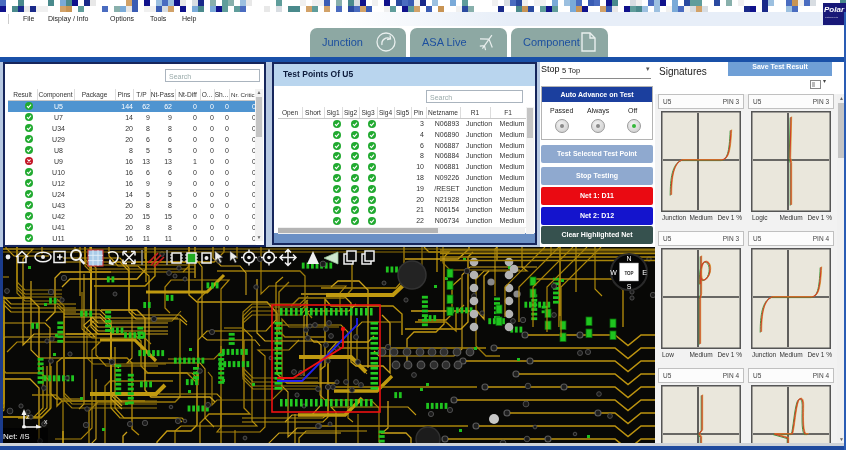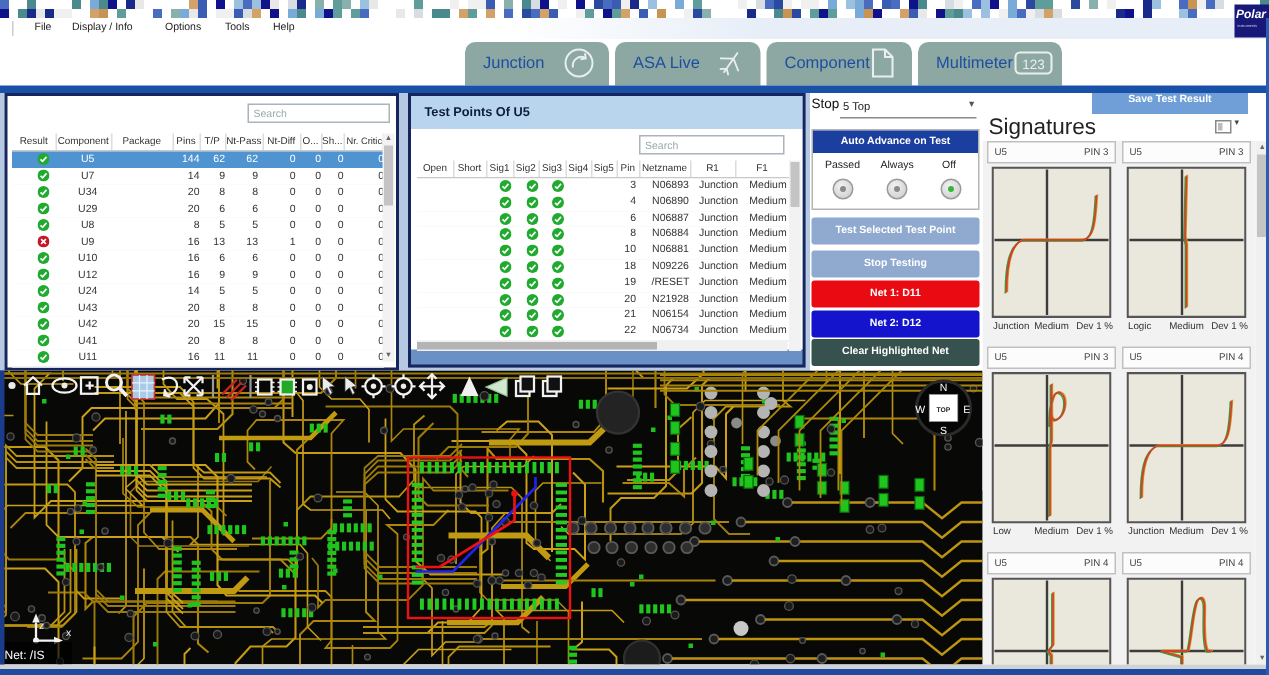--- a/index.html
+++ b/index.html
@@ -322,27 +322,20 @@
           </g>
         </svg></div>
     </div>
     <div style="position:absolute;left:511px;top:28px;width:97px;height:29px;background:#8da8a3;border-radius:7px 7px 0 0;color:#1c4f9f;font-size:11px">
       <span style="position:absolute;left:12px;top:8px">Component</span>
       <div style="position:absolute;right:8px;top:3px;width:24px;height:22px"><svg width="24" height="22" viewBox="0 0 24 22">
           <path d="M 6 2 L 14 2 L 19 7 L 19 20 L 6 20 Z" fill="none" stroke="#e9efee" stroke-width="1.4"></path>
           <path d="M 14 2 L 14 7 L 19 7" fill="none" stroke="#e9efee" stroke-width="1.4"></path>
         </svg></div>
     </div>
-    <div style="position:absolute;left:612px;top:28px;width:96px;height:29px;background:#8da8a3;border-radius:7px 7px 0 0;color:#1c4f9f;font-size:11px">
-      <span style="position:absolute;left:12px;top:8px">Multimeter</span>
-      <div style="position:absolute;right:8px;top:3px;width:24px;height:22px"><svg width="26" height="22" viewBox="0 0 26 22">
-          <rect x="1" y="4" width="24" height="14" rx="3" fill="none" stroke="#e9efee" stroke-width="1.4"></rect>
-          <text x="13" y="15" font-size="9" fill="#e9efee" text-anchor="middle" font-family="Liberation Sans">123</text>
-        </svg></div>
-    </div>
   <div style="position:absolute;left:0;top:57px;width:846px;height:5px;background:#1950a8"></div>
   <div style="position:absolute;left:0;top:62px;width:541px;height:186px;background:#b7c9e2"></div>
   <div style="position:absolute;left:0;top:443px;width:846px;height:3px;background:#cfd3d8;z-index:9"></div>
   <div style="position:absolute;left:0;top:446px;width:846px;height:4px;background:#1f4a9e;z-index:9"></div>
   <div style="position:absolute;left:0;top:247px;width:3px;height:196px;background:#1b3c8c;z-index:9"></div>
   <div style="position:absolute;left:844px;top:12px;width:2px;height:438px;background:#2a5cb4;z-index:9"></div>
 
 <div style="position:absolute;left:3px;top:62px;width:263px;height:185px;background:#fff;border:2px solid #16265c;box-sizing:border-box">
   <div style="position:absolute;left:160px;top:5px;width:95px;height:13px;border:1px solid #aab4be;background:#fff;font-size:7px;color:#9aa;line-height:13px;padding-left:3px;box-sizing:border-box">Search</div>
   <div style="position:absolute;left:3px;top:25px;width:29px;height:11px;border-right:1px solid #dcdcdc;font-size:6.6px;color:#333;text-align:center;line-height:11px;overflow:hidden">Result</div>
@@ -858,21 +851,21 @@
         </div>
   </div>
   <div style="position:absolute;left:1px;top:83px;width:112px;height:18px;background:#8fa9cf;border-radius:2px;color:#fff;font-size:7px;font-weight:bold;text-align:center;line-height:18px">Test Selected Test Point</div>
   <div style="position:absolute;left:1px;top:105px;width:112px;height:18px;background:#8fa9cf;border-radius:2px;color:#fff;font-size:7px;font-weight:bold;text-align:center;line-height:18px">Stop Testing</div>
   <div style="position:absolute;left:1px;top:125px;width:112px;height:18px;background:#ea0a12;border-radius:2px;color:#fff;font-size:7px;font-weight:bold;text-align:center;line-height:18px">Net 1: D11</div>
   <div style="position:absolute;left:1px;top:145px;width:112px;height:18px;background:#1414cd;border-radius:2px;color:#fff;font-size:7px;font-weight:bold;text-align:center;line-height:18px">Net 2: D12</div>
   <div style="position:absolute;left:1px;top:164px;width:112px;height:18px;background:#36514e;border-radius:2px;color:#fff;font-size:7px;font-weight:bold;text-align:center;line-height:18px">Clear Highlighted Net</div>
 </div>
 
 <div style="position:absolute;left:655px;top:62px;width:191px;height:381px;background:#fff;overflow:hidden">
-  <span style="position:absolute;left:4px;top:14px;font-size:15px;color:#222">Signatures</span>
+  <span style="position:absolute;left:4px;top:4px;font-size:10px;color:#222">Signatures</span>
   <div style="position:absolute;left:73px;top:-5px;width:104px;height:19px;background:#6f9fd6;color:#fff;font-size:7px;font-weight:bold;text-align:center;line-height:19px">Save Test Result</div>
   <div style="position:absolute;left:155px;top:18px;width:11px;height:9px;border:1px solid #888;box-sizing:border-box">
         <div style="position:absolute;left:1px;top:1px;width:3px;height:5px;background:#bbb"></div>
       </div>
   <span style="position:absolute;left:168px;top:15px;font-size:6px;color:#444">▾</span>
   <div style="position:absolute;left:0;top:32px;width:182px;height:349px;background:#f2f2f2"></div>
 
 <div style="position:absolute;left:3px;top:32px;width:86px;height:136px">
   <div style="position:absolute;left:0;top:0;width:86px;height:15px;background:#fcfcfc;border:1px solid #c0c0c0;box-sizing:border-box">
     <span style="position:absolute;left:4px;top:3px;font-size:6.5px;color:#444">U5</span>

